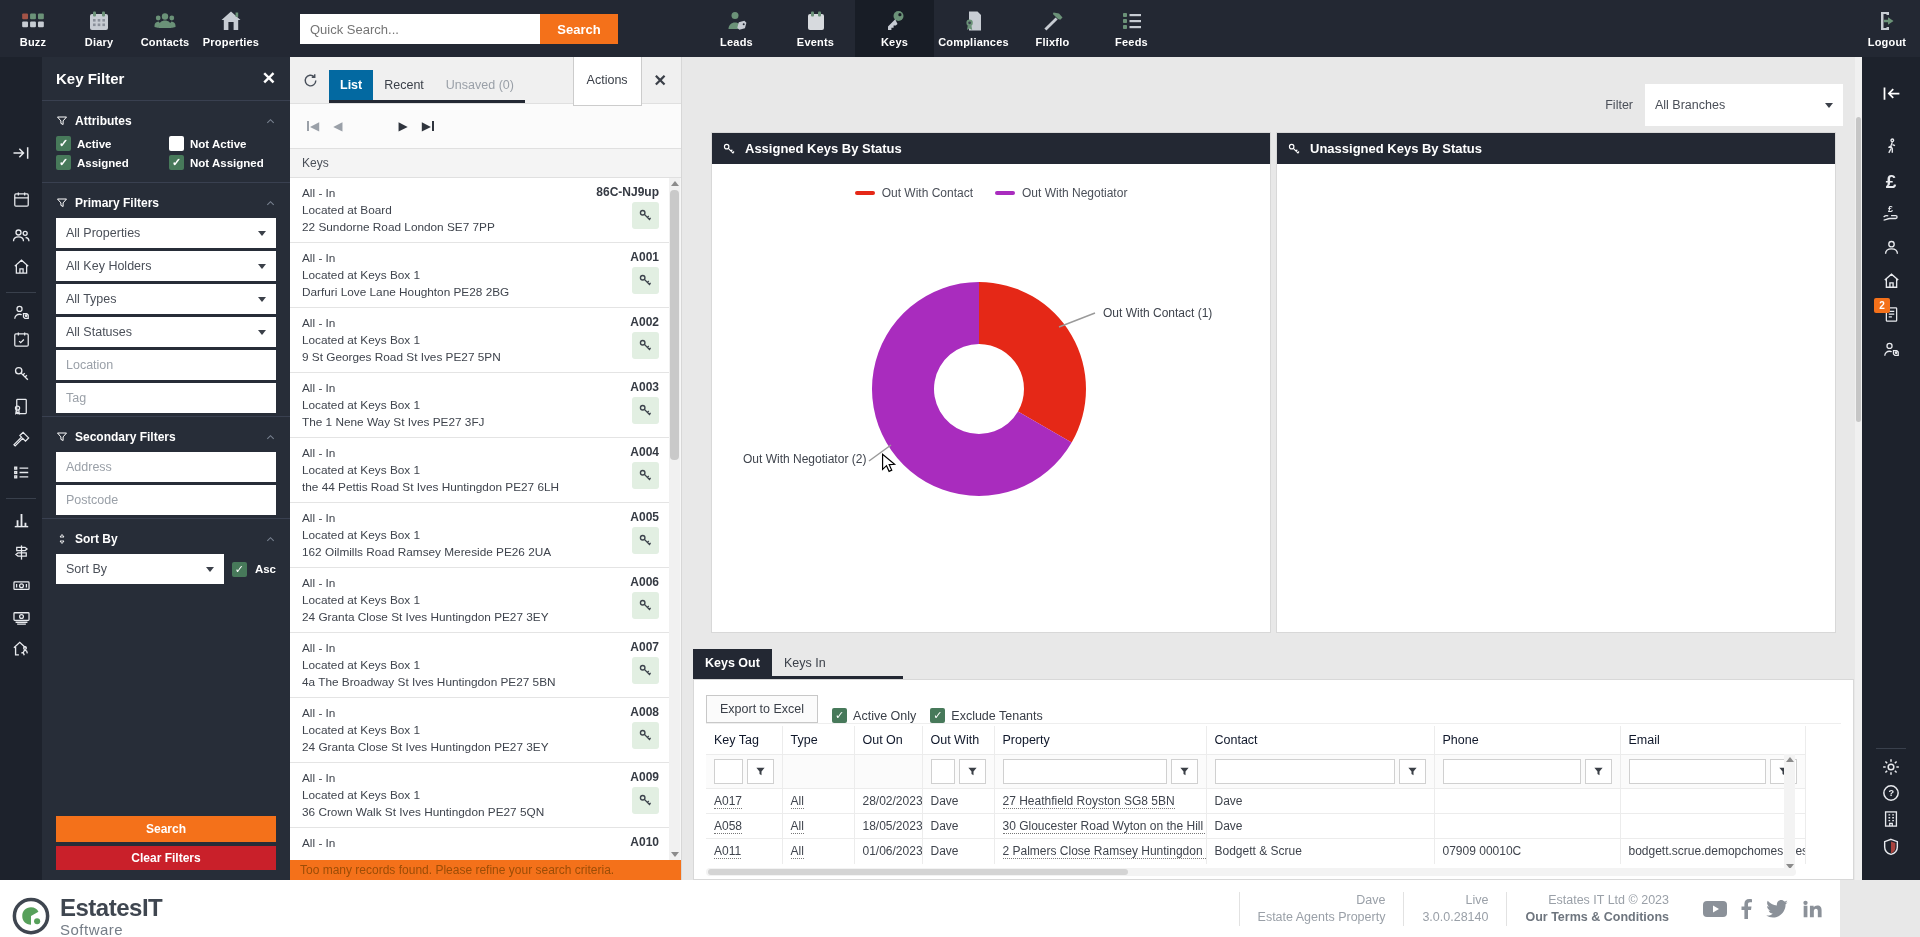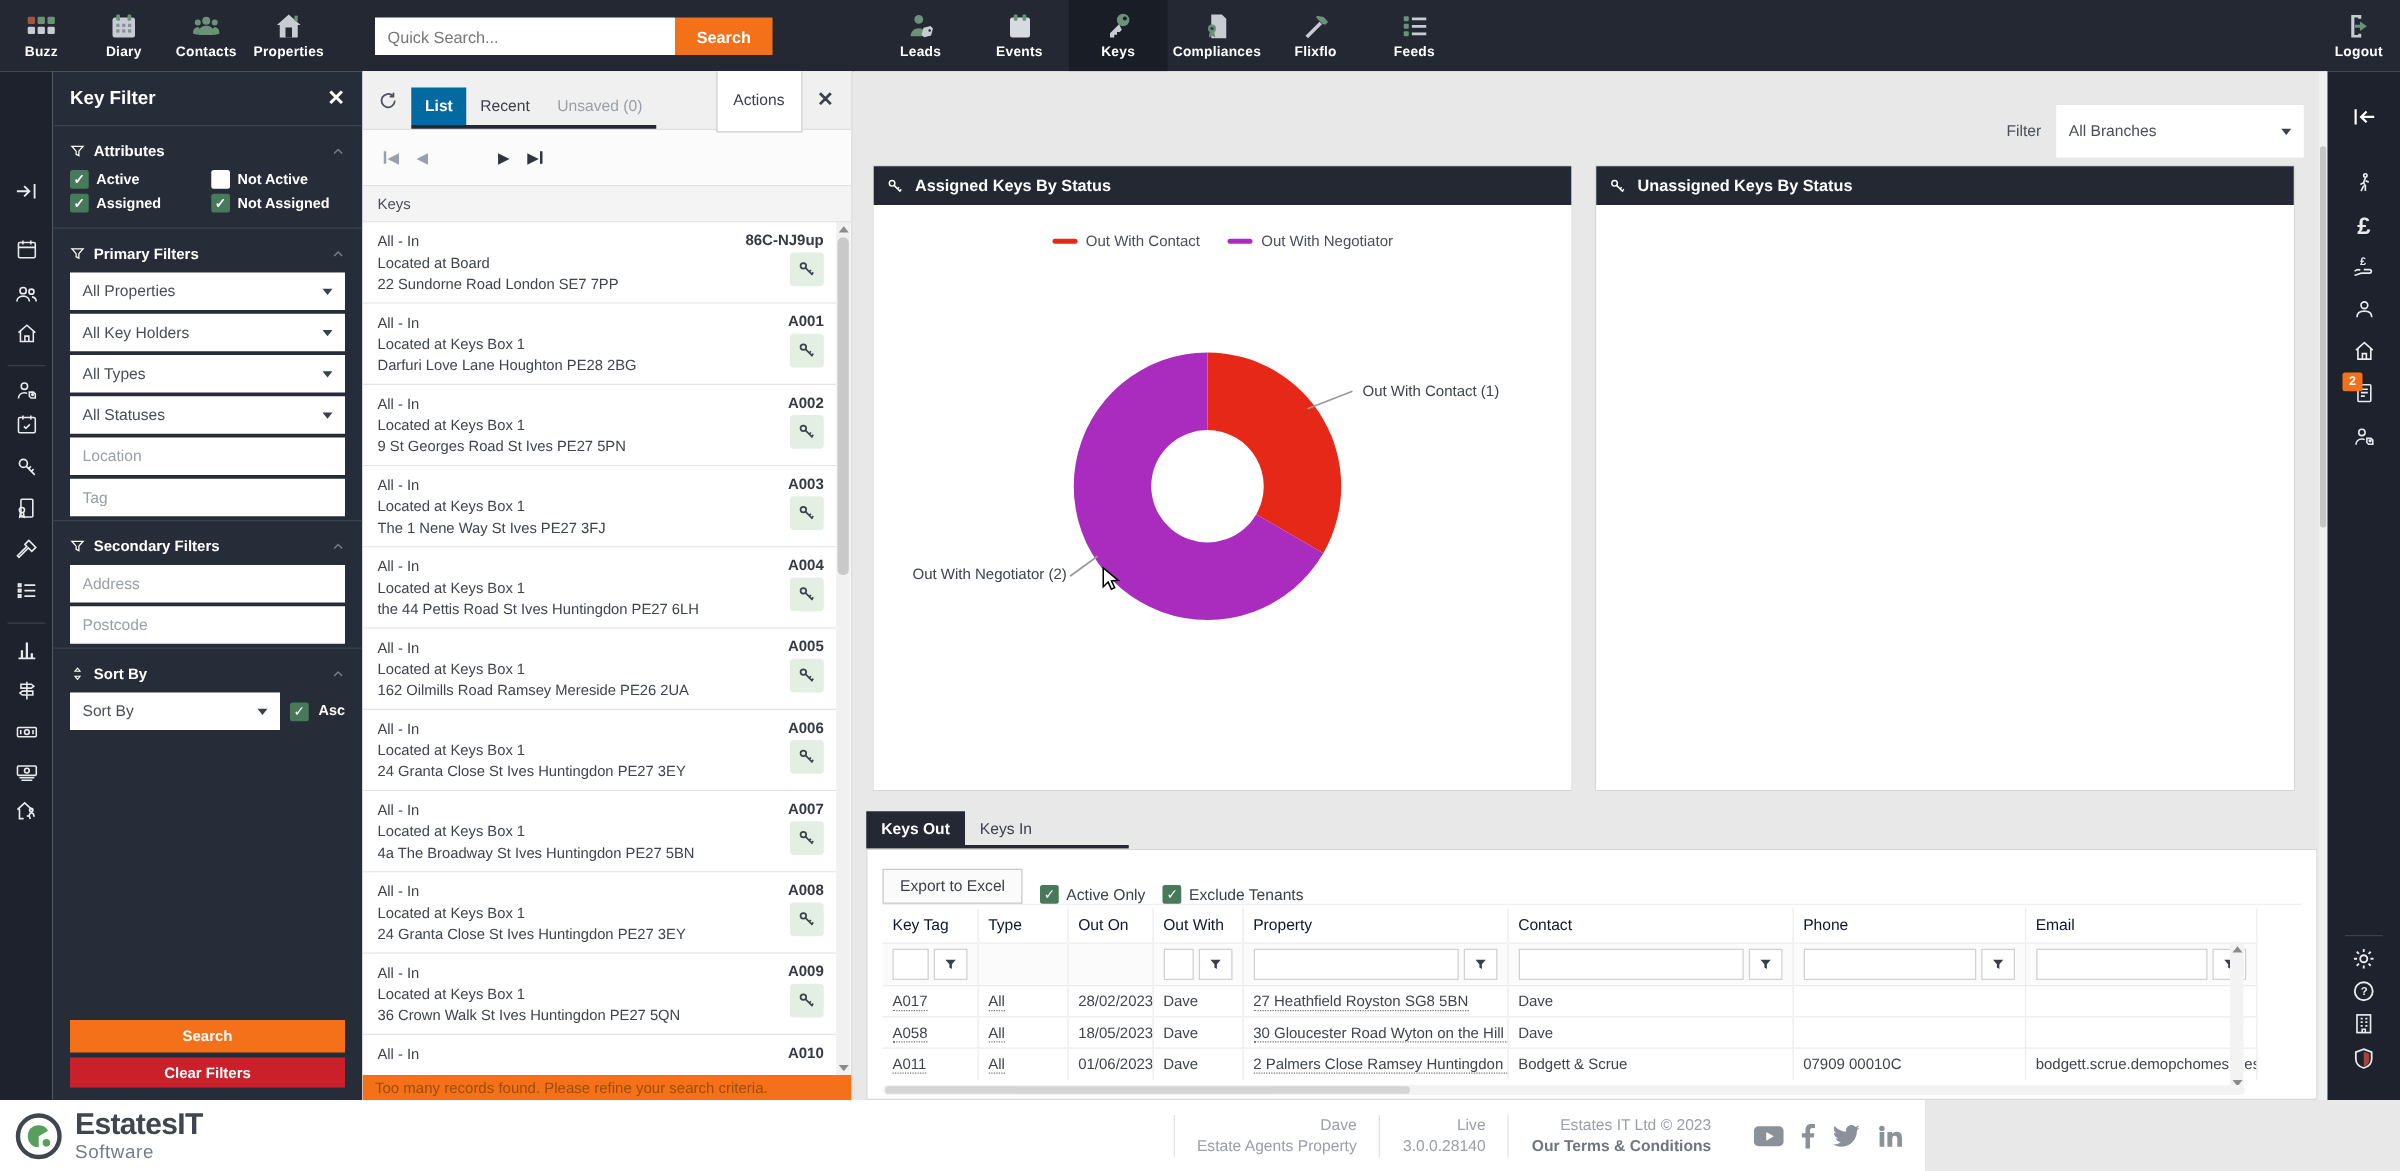--- a/index.html
+++ b/index.html
@@ -75,21 +75,21 @@
   .sarrow.up{top:3px;border-bottom:5px solid #8b8b8b}
   .sarrow.dn{bottom:3px;border-top:5px solid #8b8b8b}
   
   .main{position:absolute;left:683px;top:57px;width:1172px;height:823px;background:#e8e8e8}
   .mfilter{position:absolute;right:12px;top:27px;display:flex;align-items:center;gap:12px}
   .mfilter .lbl{color:#4a4f58;font-size:12.5px}
   .mfilter .dd{width:198px;height:42px;margin:0}
   .mscroll{position:absolute;left:1855px;top:57px;width:7px;height:823px;background:#f0f0f0}
   .mthumb{position:absolute;left:1px;top:60px;width:5px;height:305px;background:#c6c6c6;border-radius:3px}
   .cpanel{position:absolute;top:75px;width:560px;height:501px;background:#fff;border:1px solid #d8d8d8}
-  .cpanel.p1{left:15px}.cpanel.p2{left:593px}
+  .cpanel.p1{left:28px}.cpanel.p2{left:593px}
   .cp-head{height:31px;background:#232833;color:#fff;display:flex;align-items:center;gap:9px;padding:0 10px;font-weight:bold;font-size:13px}
   .cp-body{position:relative;height:468px;background:#fff}
   .legend{position:absolute;left:0;top:22px;width:100%;display:flex;justify-content:center;gap:22px;font-size:12px;color:#4a4f58}
   .leg-item{display:flex;align-items:center;gap:7px;cursor:pointer}
   .leg-swatch{width:20px;height:4px;border-radius:2px}
   .donut{position:absolute;left:117px;top:75px}
   .anno{position:absolute;font-size:12px;color:#3f444d;white-space:nowrap}
   .leader{position:absolute;left:0;top:0;width:560px;height:468px;pointer-events:none}
   
   .btabs{position:absolute;left:10px;top:592px;display:flex;border-bottom:3px solid #232833;width:210px;height:30px}
@@ -104,21 +104,21 @@
   table.grid td{font-size:12px;color:#3f444d;padding:4px 8px;border-top:1px solid #ececec;border-right:1px solid #ececec;white-space:nowrap;overflow:hidden;height:25px}
   .frow td{padding:4px 6px;background:#fbfbfb}
   .fcell{display:flex;gap:4px;align-items:center}
   .fcell input{flex:1;height:25px;border:1px solid #d0d0d0;min-width:0;font-family:inherit;padding:0 5px;outline:none}
   .fbtn{width:27px;height:25px;background:#fff;border:1px solid #d0d0d0;display:flex;align-items:center;justify-content:center;cursor:pointer}
   .lnk{border-bottom:1px dotted #777;cursor:pointer}
   .tscroll{position:absolute;right:58px;top:74px;width:11px;height:118px;background:#f3f3f3}
   .hscroll{position:absolute;left:12px;bottom:3px;width:1090px;height:8px;background:#f3f3f3;border-radius:4px}
   .hthumb{position:absolute;left:2px;top:1px;width:420px;height:6px;background:#d4d4d4;border-radius:3px}
   
-  .footer{position:absolute;left:0;top:880px;width:1540px;height:57px;background:#fff;display:flex;align-items:center}
+  .footer{position:absolute;left:0;top:880px;width:1840px;height:57px;background:#fff;display:flex;align-items:flex-end}
   .flogo{display:flex;align-items:center;gap:8px;margin-left:10px}
   .flogo-txt{line-height:1}
   .brand{font-size:24px;font-weight:bold;color:#3f4650;letter-spacing:-.5px}
   .brand-sub{font-size:15px;color:#757d87;margin-top:2px;letter-spacing:.5px}
   .fright{margin-left:auto;display:flex;align-items:center;height:100%;margin-right:18px;color:#9aa0a8;font-size:12.5px}
   .fcol{text-align:right;line-height:17px;padding:0 18px}
   .fdiv{width:1px;height:34px;background:#e2e2e2}
   .terms{font-weight:bold;color:#6e757e;cursor:pointer}
   .socials{display:flex;gap:14px;align-items:center;margin-left:16px}
   .soc{color:#8b9199;cursor:pointer;display:flex;align-items:center}

